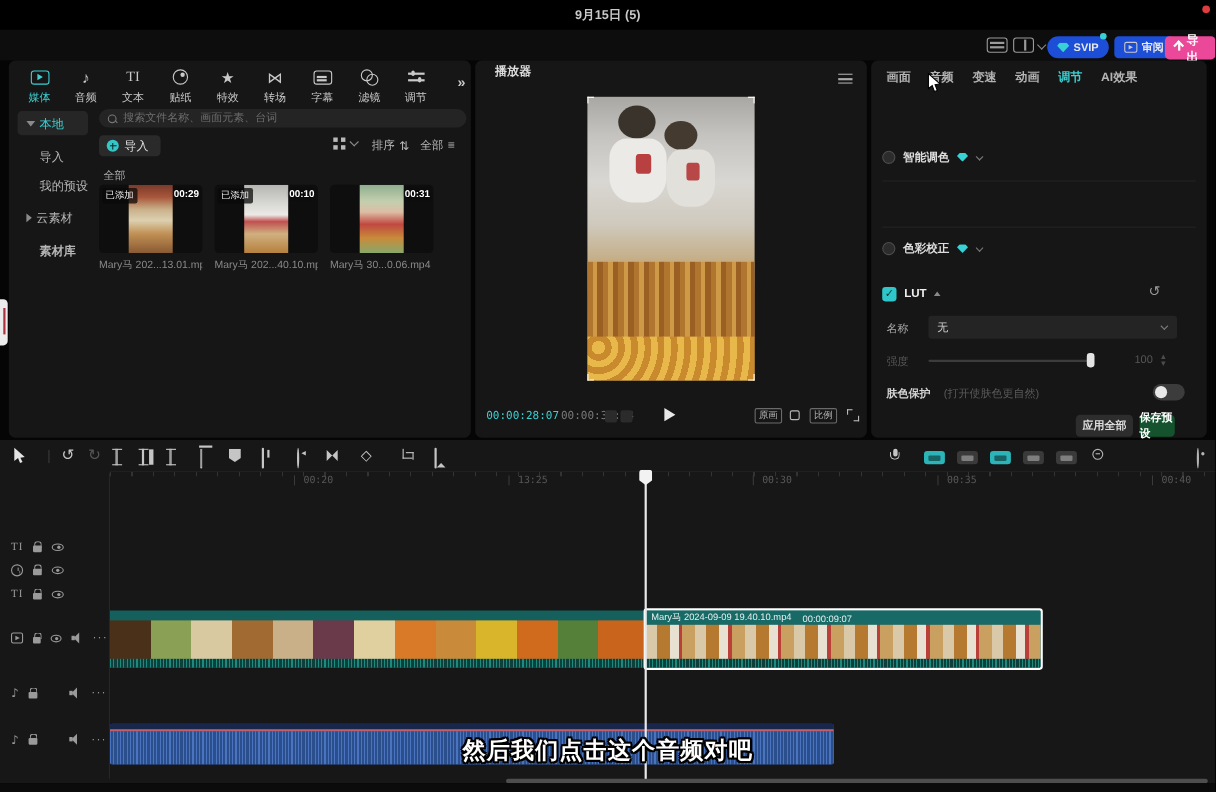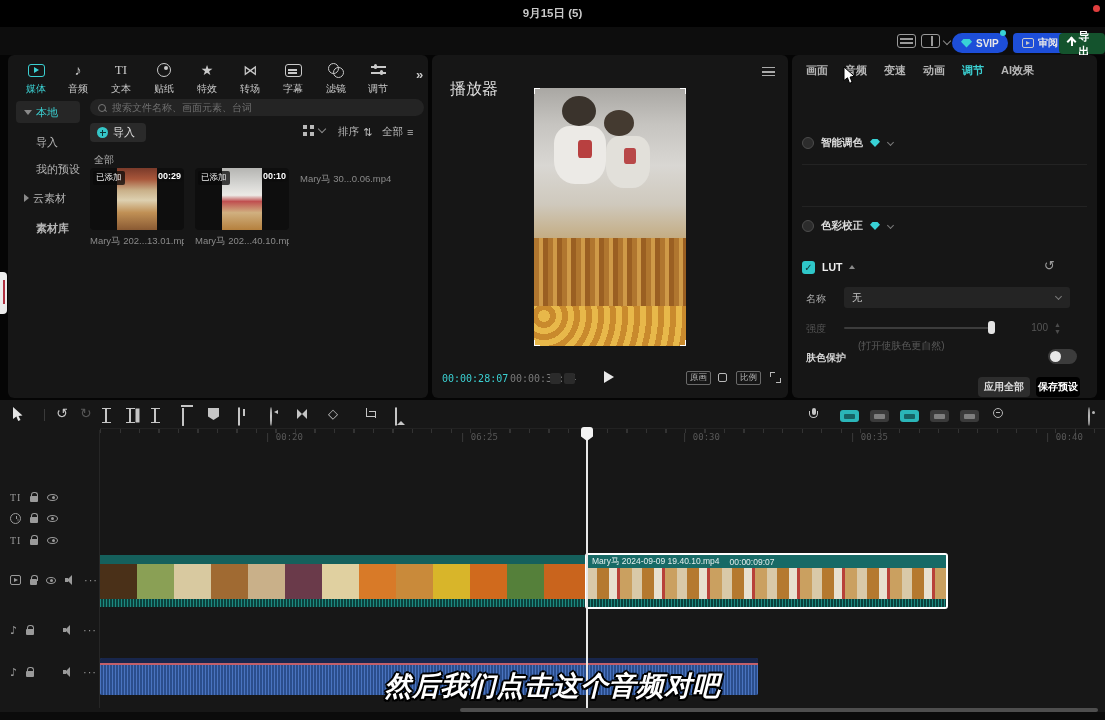--- a/index.html
+++ b/index.html
@@ -16,21 +16,21 @@
   .hd-ic { top:34px; width:19px; height:14px; border:1.5px solid #9a9a9a; border-radius:3px; }
   .hd-ic::after{content:"";position:absolute;left:2px;right:2px;top:3px;height:1.5px;background:#9a9a9a;box-shadow:0 4px 0 #9a9a9a;}
   #hd-ic2::after{content:"";position:absolute;left:55%;top:1px;bottom:1px;width:1.5px;height:auto;background:#9a9a9a;box-shadow:none;}
   .caret { width:7px; height:7px; position:absolute; }
   .caret::after{content:"";position:absolute;left:0;top:0;width:5px;height:5px;border-right:1.5px solid #8a8a8a;border-bottom:1.5px solid #8a8a8a;transform:rotate(45deg);}
   .pillbtn { height:20px; border-radius:10px; background:#1d4ed8; display:flex; align-items:center; gap:4px; padding:0 9px; color:#e8e8e8; font-size:10px; font-weight:bold; }
   .diamond { width:11px; height:9px; background:#38d2d6; clip-path:polygon(25% 0,75% 0,100% 35%,50% 100%,0 35%); }
   #svip-dot { left:1000px; top:30px; width:6px; height:6px; border-radius:50%; background:#38d2d6; }
   .sq-ic { width:12px; height:10px; border:1.5px solid #c9c9c9; border-radius:2px; position:relative; }
   .sq-ic::after{content:"";position:absolute;left:3px;top:2px;border-left:4px solid #c9c9c9;border-top:2.5px solid transparent;border-bottom:2.5px solid transparent;}
-  #export-btn { left:1059px; top:33px; height:21px; border-radius:4px; background:#14532d; display:flex; align-items:center; gap:4px; padding:0 8px; color:#fff; font-size:11px; font-weight:bold; }
+  #export-btn { left:1059px; top:33px; height:21px; border-radius:4px; background:#ec4899; display:flex; align-items:center; gap:4px; padding:0 8px; color:#fff; font-size:11px; font-weight:bold; }
   .up-ic { width:9px; height:10px; position:relative; }
   .up-ic::before{content:"";position:absolute;left:3.5px;top:0;width:2px;height:7px;background:#fff;}
   .up-ic::after{content:"";position:absolute;left:1px;top:-1px;width:5px;height:5px;border-left:2px solid #fff;border-top:2px solid #fff;transform:rotate(45deg);}
 
   
   .panel { background:#161616; border-radius:6px; }
   #left-panel  { left:8px;  top:55px; width:420px; height:343px; }
   #center-panel{ left:432px; top:55px; width:356px; height:343px; }
   #right-panel { left:792px; top:55px; width:305px; height:343px; }
 
@@ -76,21 +76,21 @@
   #section-label { left:86px; top:98px; color:#aaa; font-size:10px; }
   .media-item { position:absolute; top:113px; width:94px; }
   .thumb { width:94px; height:62px; background:#0e0e0e; border-radius:4px; position:relative; overflow:hidden; }
   .thumb .pic { position:absolute; left:27px; top:0; width:40px; height:62px; }
   .badge { position:absolute; left:3px; top:3px; background:rgba(10,10,10,.75); color:#eee; font-size:8.5px; padding:1px 3px; border-radius:2px; }
   .badge:empty { display:none; }
   .dur { position:absolute; right:3px; top:3px; color:#fff; font-size:9px; font-weight:bold; text-shadow:0 0 3px #000; }
   .mname { margin-top:5px; color:#8a8a8a; font-size:9.5px; white-space:nowrap; overflow:hidden; }
 
   
-  #player-title { left:18px; top:24px; color:#ddd; font-size:16px; font-weight:normal; }
+  #player-title { left:18px; top:2px; color:#ddd; font-size:11px; font-weight:bold; }
   #player-menu { left:330px; top:12px; width:13px; height:9px; border-top:1.5px solid #aaa; border-bottom:1.5px solid #aaa; }
   #player-menu::after{content:"";position:absolute;left:0;top:3px;width:13px;height:1.5px;background:#aaa;}
   #video { left:102px; top:33px; width:152px; height:258px; background:
       linear-gradient(180deg,#a9a7a3 0%,#c6c4c0 14%,#d9d7d3 30%,#cfc9bd 45%,#c4ad84 58%,#b07c3a 72%,#c08a3d 84%,#d0a348 100%); overflow:hidden; }
   .blob { position:absolute; border-radius:50%; }
   .corner { position:absolute; width:7px; height:7px; }
   .corner.tl { left:-1px; top:-1px; border-left:2px solid #fff; border-top:2px solid #fff; }
   .corner.tr { right:-1px; top:-1px; border-right:2px solid #fff; border-top:2px solid #fff; }
   .corner.bl { left:-1px; bottom:-1px; border-left:2px solid #fff; border-bottom:2px solid #fff; }
   .corner.br { right:-1px; bottom:-1px; border-right:2px solid #fff; border-bottom:2px solid #fff; }
@@ -127,21 +127,21 @@
   .formlabel { position:absolute; font-size:10px; color:#aaa; }
   #name-select { left:52px; top:232px; width:226px; height:21px; background:#242424; border-radius:3px; display:flex; align-items:center; justify-content:space-between; padding:0 8px; color:#ccc; font-size:10px; }
   #strength-track { left:52px; top:272px; width:148px; height:2px; background:#3c3c3c; border-radius:1px; }
   #strength-knob { left:196px; top:266px; width:7px; height:13px; background:#e4e4e4; border-radius:3px; }
   #strength-val { left:222px; top:267px; width:34px; height:14px; color:#565656; font-size:10px; text-align:right; }
   #strength-step { left:262px; top:266px; color:#4c4c4c; font-size:7px; line-height:7px; text-align:center; }
   #skin-toggle { left:256px; top:294px; width:29px; height:15px; border-radius:8px; background:#3c3c3c; }
   #skin-toggle::after{content:"";position:absolute;left:2px;top:2px;width:11px;height:11px;border-radius:50%;background:#e8e8e8;}
   .footbtn { top:322px; height:20px; border-radius:4px; font-size:10px; display:flex; align-items:center; justify-content:center; font-weight:bold; }
   #apply-all { left:186px; width:52px; background:#2d2d2d; color:#ddd; }
-  #save-preset { left:244px; width:44px; background:#000000; color:#fff; }
+  #save-preset { left:244px; width:32px; background:#14532d; color:#fff; }
 
   
   #timeline { left:0; top:400px; width:1105px; height:312px; background:#171717; }
   .tb { position:absolute; top:8px; color:#c5c5c5; }
   .tb.dim { color:#555; }
   .tbdiv { position:absolute; left:44px; top:9px; width:1px; height:12px; background:#3a3a3a; }
   .i-split{width:12px;height:13px;position:relative;}
   .i-split::before{content:"";position:absolute;left:0;top:0;width:3.5px;height:13px;border:1.5px solid currentColor;border-right:none;}
   .i-split::after{content:"";position:absolute;right:0;top:0;width:3.5px;height:13px;border:1.5px solid currentColor;border-left:none;}
   .i-split.mid::before{box-shadow:5px 0 0 -0.5px currentColor;}
@@ -218,22 +218,22 @@
   #audio-clip { left:100px; top:258px; width:658px; height:37px; background:#2b4e8c; border-radius:2px; overflow:hidden; }
   #audio-clip .topband { position:absolute; left:0; top:0; width:100%; height:5px; background:#18264c; }
   #audio-clip .redline { position:absolute; left:0; top:5px; width:100%; height:1.5px; background:#c2606a; }
   #audio-clip .bars { position:absolute; left:0; top:6.5px; width:100%; height:30.5px;
     background:repeating-linear-gradient(90deg,#4a74c0 0 1px,#2b4e8c 1px 3px); }
 
   #hscrollbar { left:460px; top:308px; width:638px; height:4px; background:#4e4e4e; border-radius:2px; }
   #bottom-strip { left:0; top:712px; width:1105px; height:8px; background:#0b0b0b; }
 
   
-  #subtitle { left:0; right:0; top:668px; text-align:center; z-index:40; color:#fff; font-size:27px; font-weight:bold; letter-spacing:1px;
-    text-shadow:-2px 0 0 #000,2px 0 0 #000,0 -2px 0 #000,0 2px 0 #000,-1.5px -1.5px 0 #000,1.5px 1.5px 0 #000,-1.5px 1.5px 0 #000,1.5px -1.5px 0 #000;font-style:italic; }
+  #subtitle { left:0; right:0; top:668px; text-align:center; z-index:40; color:#fff; font-size:21px; font-weight:bold; letter-spacing:1px;
+    text-shadow:-2px 0 0 #000,2px 0 0 #000,0 -2px 0 #000,0 2px 0 #000,-1.5px -1.5px 0 #000,1.5px 1.5px 0 #000,-1.5px 1.5px 0 #000,1.5px -1.5px 0 #000; }
 
   
   #edge-pill { left:0; top:272px; width:7px; height:42px; background:#ececec; border-radius:0 4px 4px 0; z-index:50; }
   #edge-pill::after{content:"";position:absolute;left:2.5px;top:8px;width:2px;height:24px;background:#b03040;}
   #mouse-cursor { left:843px; top:66px; z-index:60; }
 </style>
 </head>
 <body>
 
 <div id="stage">
@@ -362,20 +362,25 @@
     </div>
     <div class="media-item" style="left:187px;">
       <div class="thumb">
         <div class="pic" style="background:linear-gradient(180deg,#b5b5b2 0%,#d8d8d5 28%,#eceae6 44%,#c05050 54%,#d0b080 72%,#b5803d 100%);"></div>
         <span class="badge">已添加</span>
         <span class="dur">00:10</span>
       </div>
       <div class="mname">Mary马 202...40.10.mp4</div>
     </div>
     <div class="media-item" style="left:292px;">
+      <div class="thumb">
+        <div class="pic" style="background:linear-gradient(180deg,#8fae8f 0%,#c2cfae 24%,#ddbda5 40%,#c04840 58%,#c98a3a 78%,#89a86a 100%);"></div>
+
+        <span class="dur">00:31</span>
+      </div>
       <div class="mname">Mary马 30...0.06.mp4</div>
     </div>
   </div>
 
   <div class="abs panel" id="center-panel">
     <div class="abs" id="player-title">播放器</div>
     <div class="abs" id="player-menu"></div>
 
     <div class="abs" id="video">
       <div class="blob" style="left:28px;top:8px;width:34px;height:30px;background:#3a332c;"></div>
@@ -444,21 +449,21 @@
       <span class="chev"></span>
     </div>
 
     <span class="formlabel" style="left:14px; top:267px; color:#565656;">强度</span>
     <div class="abs" id="strength-track"></div>
     <div class="abs" id="strength-knob"></div>
     <span class="abs" id="strength-val">100</span>
     <div class="abs" id="strength-step">▲<br>▼</div>
 
     <span class="formlabel" style="left:14px; top:296px; color:#d5d5d5; font-weight:bold;">肤色保护</span>
-    <span class="formlabel" style="left:66px; top:284px; color:#5a5a5a;">(打开使肤色更自然)</span>
+    <span class="formlabel" style="left:66px; top:296px; color:#5a5a5a;">(打开使肤色更自然)</span>
     <div class="abs" id="skin-toggle"></div>
 
     <div class="abs footbtn" id="apply-all">应用全部</div>
     <div class="abs footbtn" id="save-preset">保存预设</div>
   </div>
 
   <div class="abs" id="timeline">
 
     
     <svg class="tb" style="left:12px; top:6px;" width="13" height="16" viewBox="0 0 13 16">
@@ -488,21 +493,21 @@
     <span class="pill-ic off" style="left:930px;"></span>
     <span class="pill-ic off" style="left:960px;"></span>
     <span class="tb i-zoomout" style="left:985px;"></span>
     
     
     <span class="tb i-target" style="left:1080px;"></span>
 
     
     <div class="abs" id="ruler">
       <span class="rlabel" style="left:165px;">00:20</span>
-      <span class="rlabel" style="left:360px;">06:25</span>
+      <span class="rlabel" style="left:360px;">13:25</span>
       <span class="rlabel" style="left:582px;">00:30</span>
       <span class="rlabel" style="left:750px;">00:35</span>
       <span class="rlabel" style="left:945px;">00:40</span>
     </div>
     <div class="abs" id="track-sep"></div>
 
     
     <div class="trow" style="top:88px;">
       <span class="th-ti">TI</span>
       <span class="i-lock"></span>

